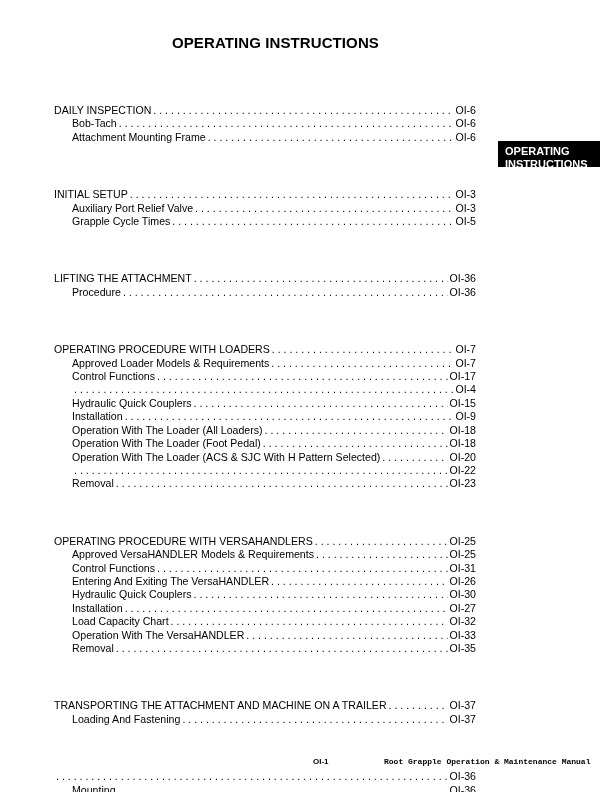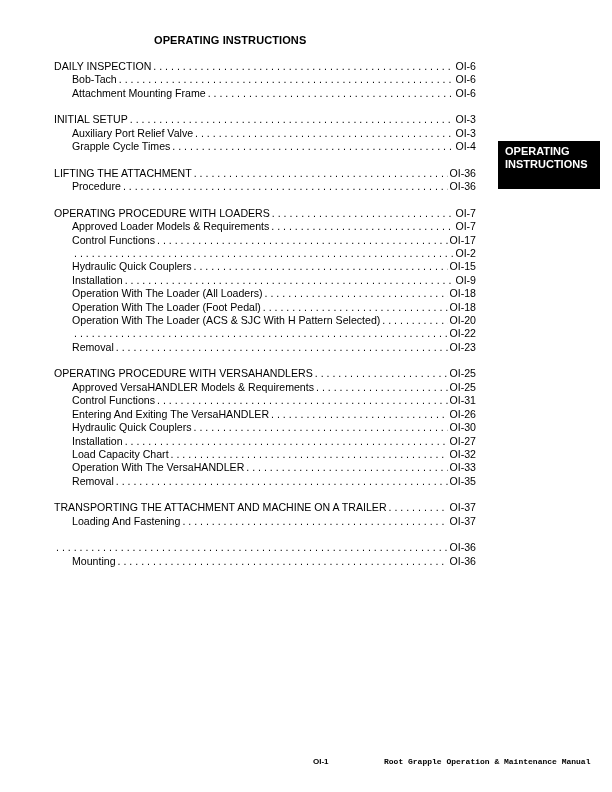--- a/index.html
+++ b/index.html
@@ -1,44 +1,44 @@
 <!DOCTYPE html>
 <html><head>
   <meta charset="utf-8">
   <style>
     html, body { margin: 0; padding: 0; background: #ffffff; }
     body {
       width: 612px; height: 792px; position: relative; overflow: hidden;
       font-family: "Liberation Sans", sans-serif; color: #000;
     }
     .title {
-      position: absolute; left: 154px; top: 34px;
-      font-size: 11px; font-weight: bold; letter-spacing: 0.1px;
+      position: absolute; left: 172px; top: 34px;
+      font-size: 15px; font-weight: bold; letter-spacing: 0.1px;
     }
     .toc {
       position: absolute; left: 54px; top: 60px; width: 422px;
       font-size: 10.6px; line-height: 13.4px;
     }
-    .group { margin-bottom: 13.2px; }
+    .group { margin-bottom: 13.2px; margin-top: 44px; }
     .row {
       display: flex; align-items: baseline; white-space: nowrap;
     }
     .row.sub { padding-left: 18px; }
     .row .label { flex: 0 0 auto; }
     .row .dots {
       flex: 1 1 auto; overflow: hidden; margin: 0 2px; letter-spacing: 2.1px;
       color: #000;
     }
     .row .dots::before {
       content: ". . . . . . . . . . . . . . . . . . . . . . . . . . . . . . . . . . . . . . . . . . . . . . . . . . . . . . . . . . . . . . . . . . . . . . . . . . . . . . . . . . . . . . . . . . . . . . . . . . . . . . . .";
       letter-spacing: 0;
     }
     .row .page { flex: 0 0 auto; text-align: left; }
     .tab {
-      position: absolute; left: 498px; top: 141px; width: 102px; height: 48px;
+      position: absolute; left: 498px; top: 141px; width: 102px; height: 26px;
       background: #000; color: #fff; font-weight: bold; font-size: 11px;
       line-height: 13px; padding: 4px 0 0 7px; box-sizing: border-box;
     }
     .footer-page {
       position: absolute; left: 313px; top: 757px; font-size: 8px; font-weight: bold;
     }
     .footer-title {
       position: absolute; left: 384px; top: 757px; font-size: 8px; font-weight: bold; font-family: Liberation Mono, monospace;
     }
   </style>
@@ -72,54 +72,54 @@
         <span class="page">OI-3</span>
       </div>
       <div class="row sub">
         <span class="label">Auxiliary Port Relief Valve</span>
         <span class="dots"></span>
         <span class="page">OI-3</span>
       </div>
       <div class="row sub">
         <span class="label">Grapple Cycle Times</span>
         <span class="dots"></span>
+        <span class="page">OI-5</span>
+      </div>
+    </div>
+    <div class="group">
+      <div class="row">
+        <span class="label">LIFTING THE ATTACHMENT</span>
+        <span class="dots"></span>
+        <span class="page">OI-36</span>
+      </div>
+      <div class="row sub">
+        <span class="label">Procedure</span>
+        <span class="dots"></span>
+        <span class="page">OI-36</span>
+      </div>
+    </div>
+    <div class="group">
+      <div class="row">
+        <span class="label">OPERATING PROCEDURE WITH LOADERS</span>
+        <span class="dots"></span>
+        <span class="page">OI-7</span>
+      </div>
+      <div class="row sub">
+        <span class="label">Approved Loader Models &amp; Requirements</span>
+        <span class="dots"></span>
+        <span class="page">OI-7</span>
+      </div>
+      <div class="row sub">
+        <span class="label">Control Functions</span>
+        <span class="dots"></span>
+        <span class="page">OI-17</span>
+      </div>
+      <div class="row sub">
+        <span class="dots"></span>
         <span class="page">OI-4</span>
-      </div>
-    </div>
-    <div class="group">
-      <div class="row">
-        <span class="label">LIFTING THE ATTACHMENT</span>
-        <span class="dots"></span>
-        <span class="page">OI-36</span>
-      </div>
-      <div class="row sub">
-        <span class="label">Procedure</span>
-        <span class="dots"></span>
-        <span class="page">OI-36</span>
-      </div>
-    </div>
-    <div class="group">
-      <div class="row">
-        <span class="label">OPERATING PROCEDURE WITH LOADERS</span>
-        <span class="dots"></span>
-        <span class="page">OI-7</span>
-      </div>
-      <div class="row sub">
-        <span class="label">Approved Loader Models &amp; Requirements</span>
-        <span class="dots"></span>
-        <span class="page">OI-7</span>
-      </div>
-      <div class="row sub">
-        <span class="label">Control Functions</span>
-        <span class="dots"></span>
-        <span class="page">OI-17</span>
-      </div>
-      <div class="row sub">
-        <span class="dots"></span>
-        <span class="page">OI-2</span>
       </div>
       <div class="row sub">
         <span class="label">Hydraulic Quick Couplers</span>
         <span class="dots"></span>
         <span class="page">OI-15</span>
       </div>
       <div class="row sub">
         <span class="label">Installation</span>
         <span class="dots"></span>
         <span class="page">OI-9</span>

